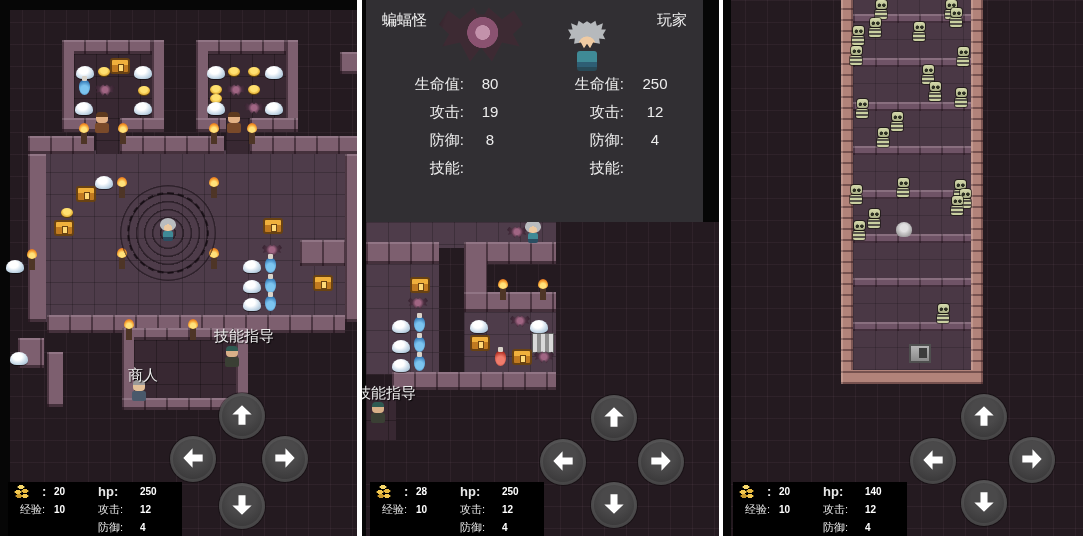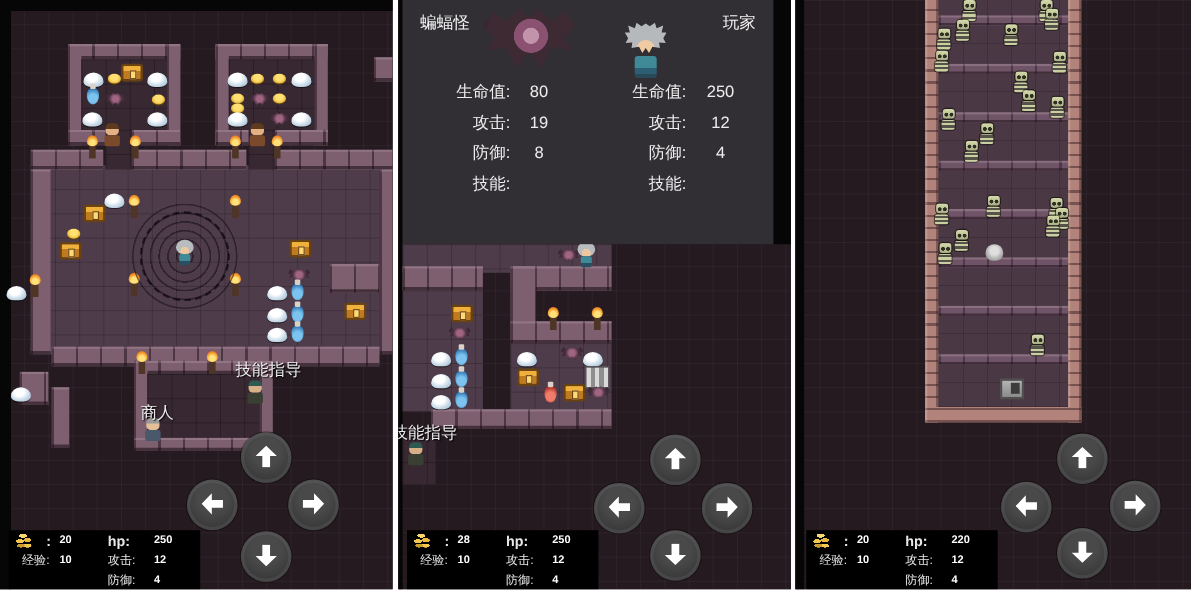--- a/index.html
+++ b/index.html
@@ -428,21 +428,21 @@
         <div class="arrow"></div>
       </div>
     </div>
   <div class="stats-box" style="left:10px;">
     <span class="coinwrap">
         <span class="coin-icon"></span>
         <span class="sl big">:</span>
       </span>
     <span class="sv">20</span>
     <span class="sl big">hp:</span>
-    <span class="sv">220</span>
+    <span class="sv">140</span>
     <span class="sl">经验:</span>
     <span class="sv">10</span>
     <span class="sl">攻击:</span>
     <span class="sv">12</span>
     <span></span>
       <span></span>
     <span class="sl">防御:</span>
     <span class="sv">4</span>
   </div>
 </div>

